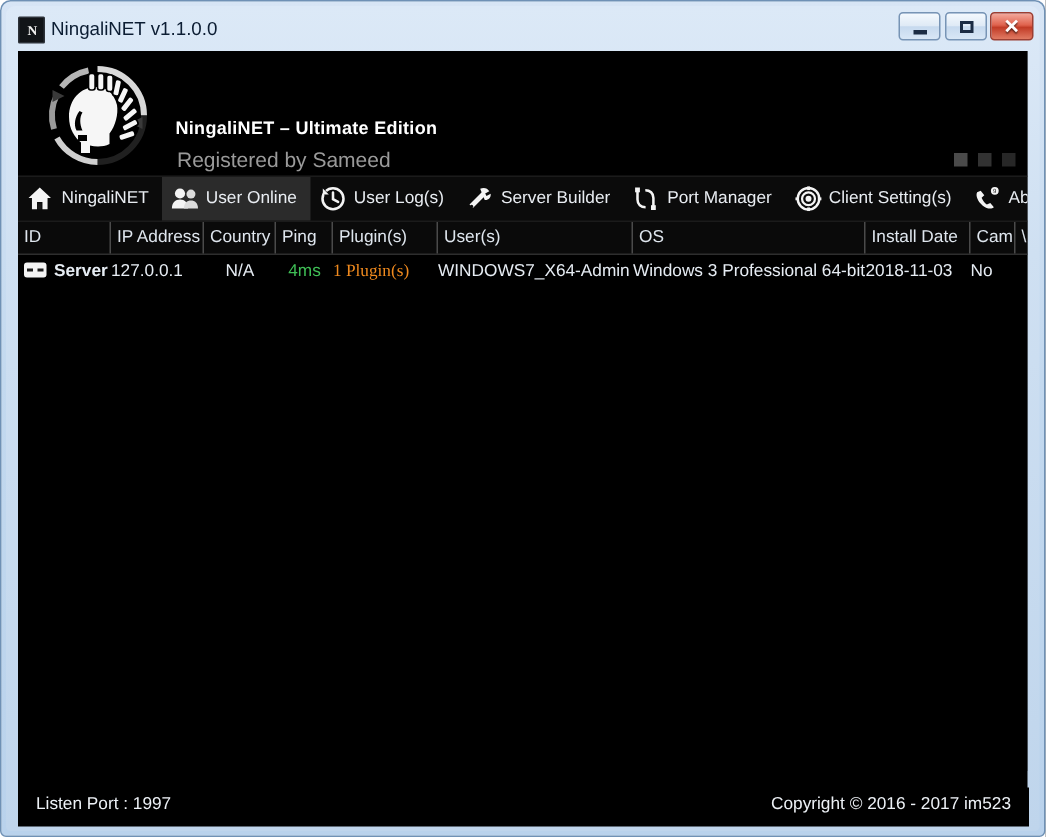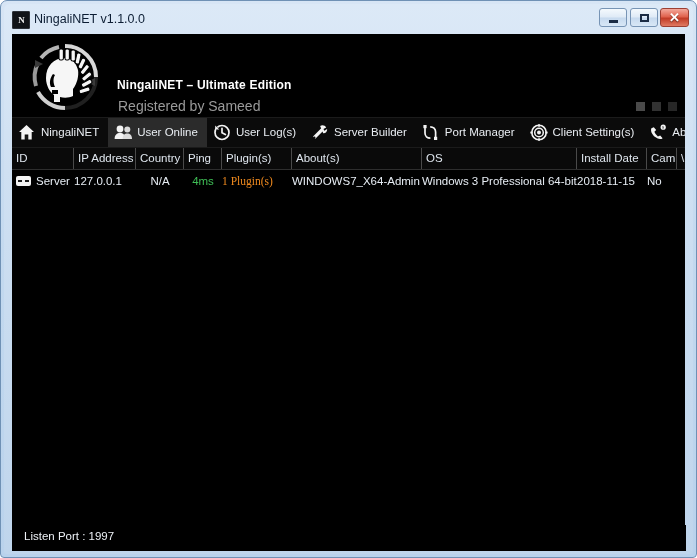--- a/index.html
+++ b/index.html
@@ -253,21 +253,21 @@
     display: inline-block;
     height: 20px;
     line-height: 20px;
     font-size: 11.5px;
     color: #e6ecf3;
     box-sizing: border-box;
     overflow: hidden;
     vertical-align: top;
   }
   .td.center { text-align: center; }
-  #cell-id { padding-left: 4px; }
+  #cell-id { padding-left: 4px; font-weight: bold; }
   #row-icon {
     display: inline-block;
     width: 15px; height: 10px;
     background: #f3f3f3;
     border-radius: 2px;
     vertical-align: middle;
     margin-right: 5px;
     position: relative;
     margin-top: -2px;
   }
@@ -496,36 +496,36 @@
       </div>
 
       <div id="table-area">
 
         <div id="table-head">
           <span class="th" style="width:62px">ID</span>
           <span class="th" style="width:62px">IP Address</span>
           <span class="th" style="width:48px">Country</span>
           <span class="th" style="width:38px">Ping</span>
           <span class="th" style="width:70px">Plugin(s)</span>
-          <span class="th" style="width:130px">About(s)</span>
+          <span class="th" style="width:130px">User(s)</span>
           <span class="th" style="width:155px">OS</span>
           <span class="th" style="width:70px">Install Date</span>
           <span class="th" style="width:30px">Cam</span>
           <span class="th" style="width:12px">\</span>
         </div>
 
         <div id="table-row">
           <span class="td" id="cell-id" style="width:62px"><span id="row-icon"></span><span>Server</span></span>
           <span class="td" style="width:62px">127.0.0.1</span>
           <span class="td center" style="width:48px">N/A</span>
           <span class="td center" style="width: 38px; color: rgb(63, 191, 86);" id="cell-ping">4ms</span>
           <span class="td" style="width: 70px; color: rgb(240, 138, 30); font-family: Liberation Serif, serif;" id="cell-plugins">1 Plugin(s)</span>
           <span class="td" style="width:130px">WINDOWS7_X64-Admin</span>
           <span class="td" style="width:155px">Windows 3 Professional 64-bit</span>
-          <span class="td" style="width:70px">2018-11-15</span>
+          <span class="td" style="width:70px">2018-11-03</span>
           <span class="td" style="width:30px">No</span>
         </div>
 
       </div>
 
       <div id="status-strip">
         <span class="status-item" style="padding-left:12px">
           <span class="status-ico">
             <svg width="14" height="15" viewBox="0 0 14 15">
               <circle cx="7" cy="4" r="3.4" fill="#f2f2f2"></circle>
@@ -542,16 +542,17 @@
               <rect x="8.4" y="0.6" width="3.8" height="1.4" fill="#f2f2f2"></rect>
             </svg>
           </span>
           <span class="status-text">Sellected : 0</span>
         </span>
       </div>
     </div>
 
     <div id="bottom-bar">
       <div id="listen-port">Listen Port : 1997</div>
+      <div id="copyright">Copyright © 2016 - 2017 im523</div>
     </div>
 
   </div>
 </div>
 
 </body></html>

